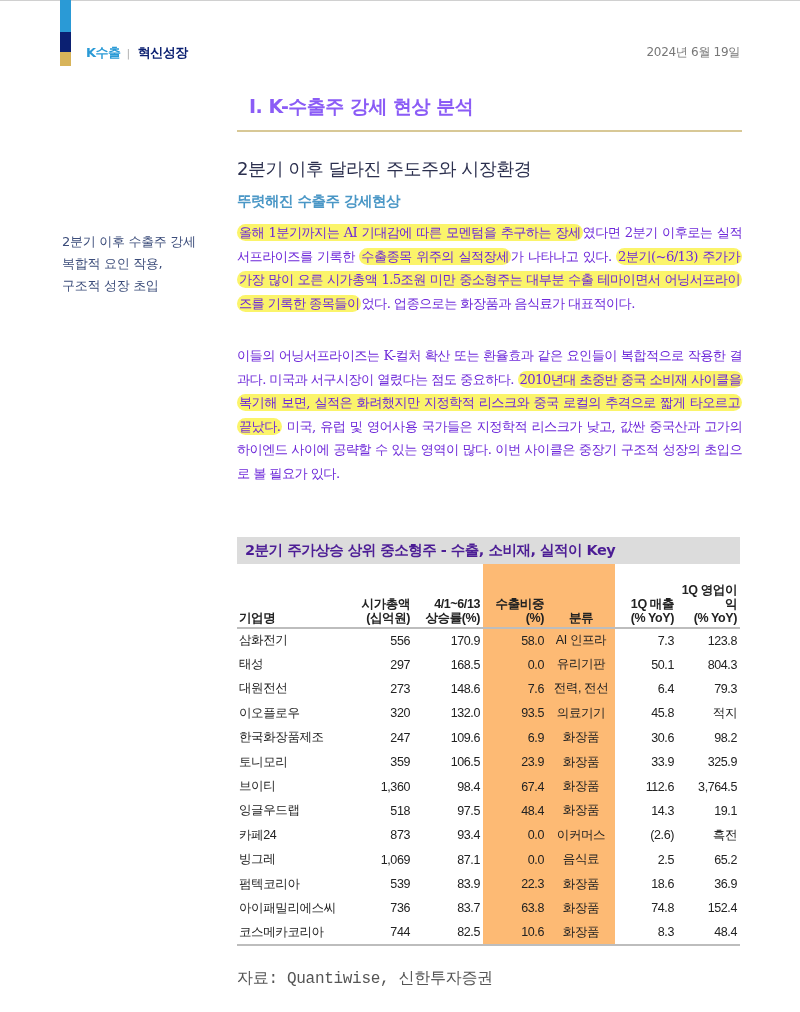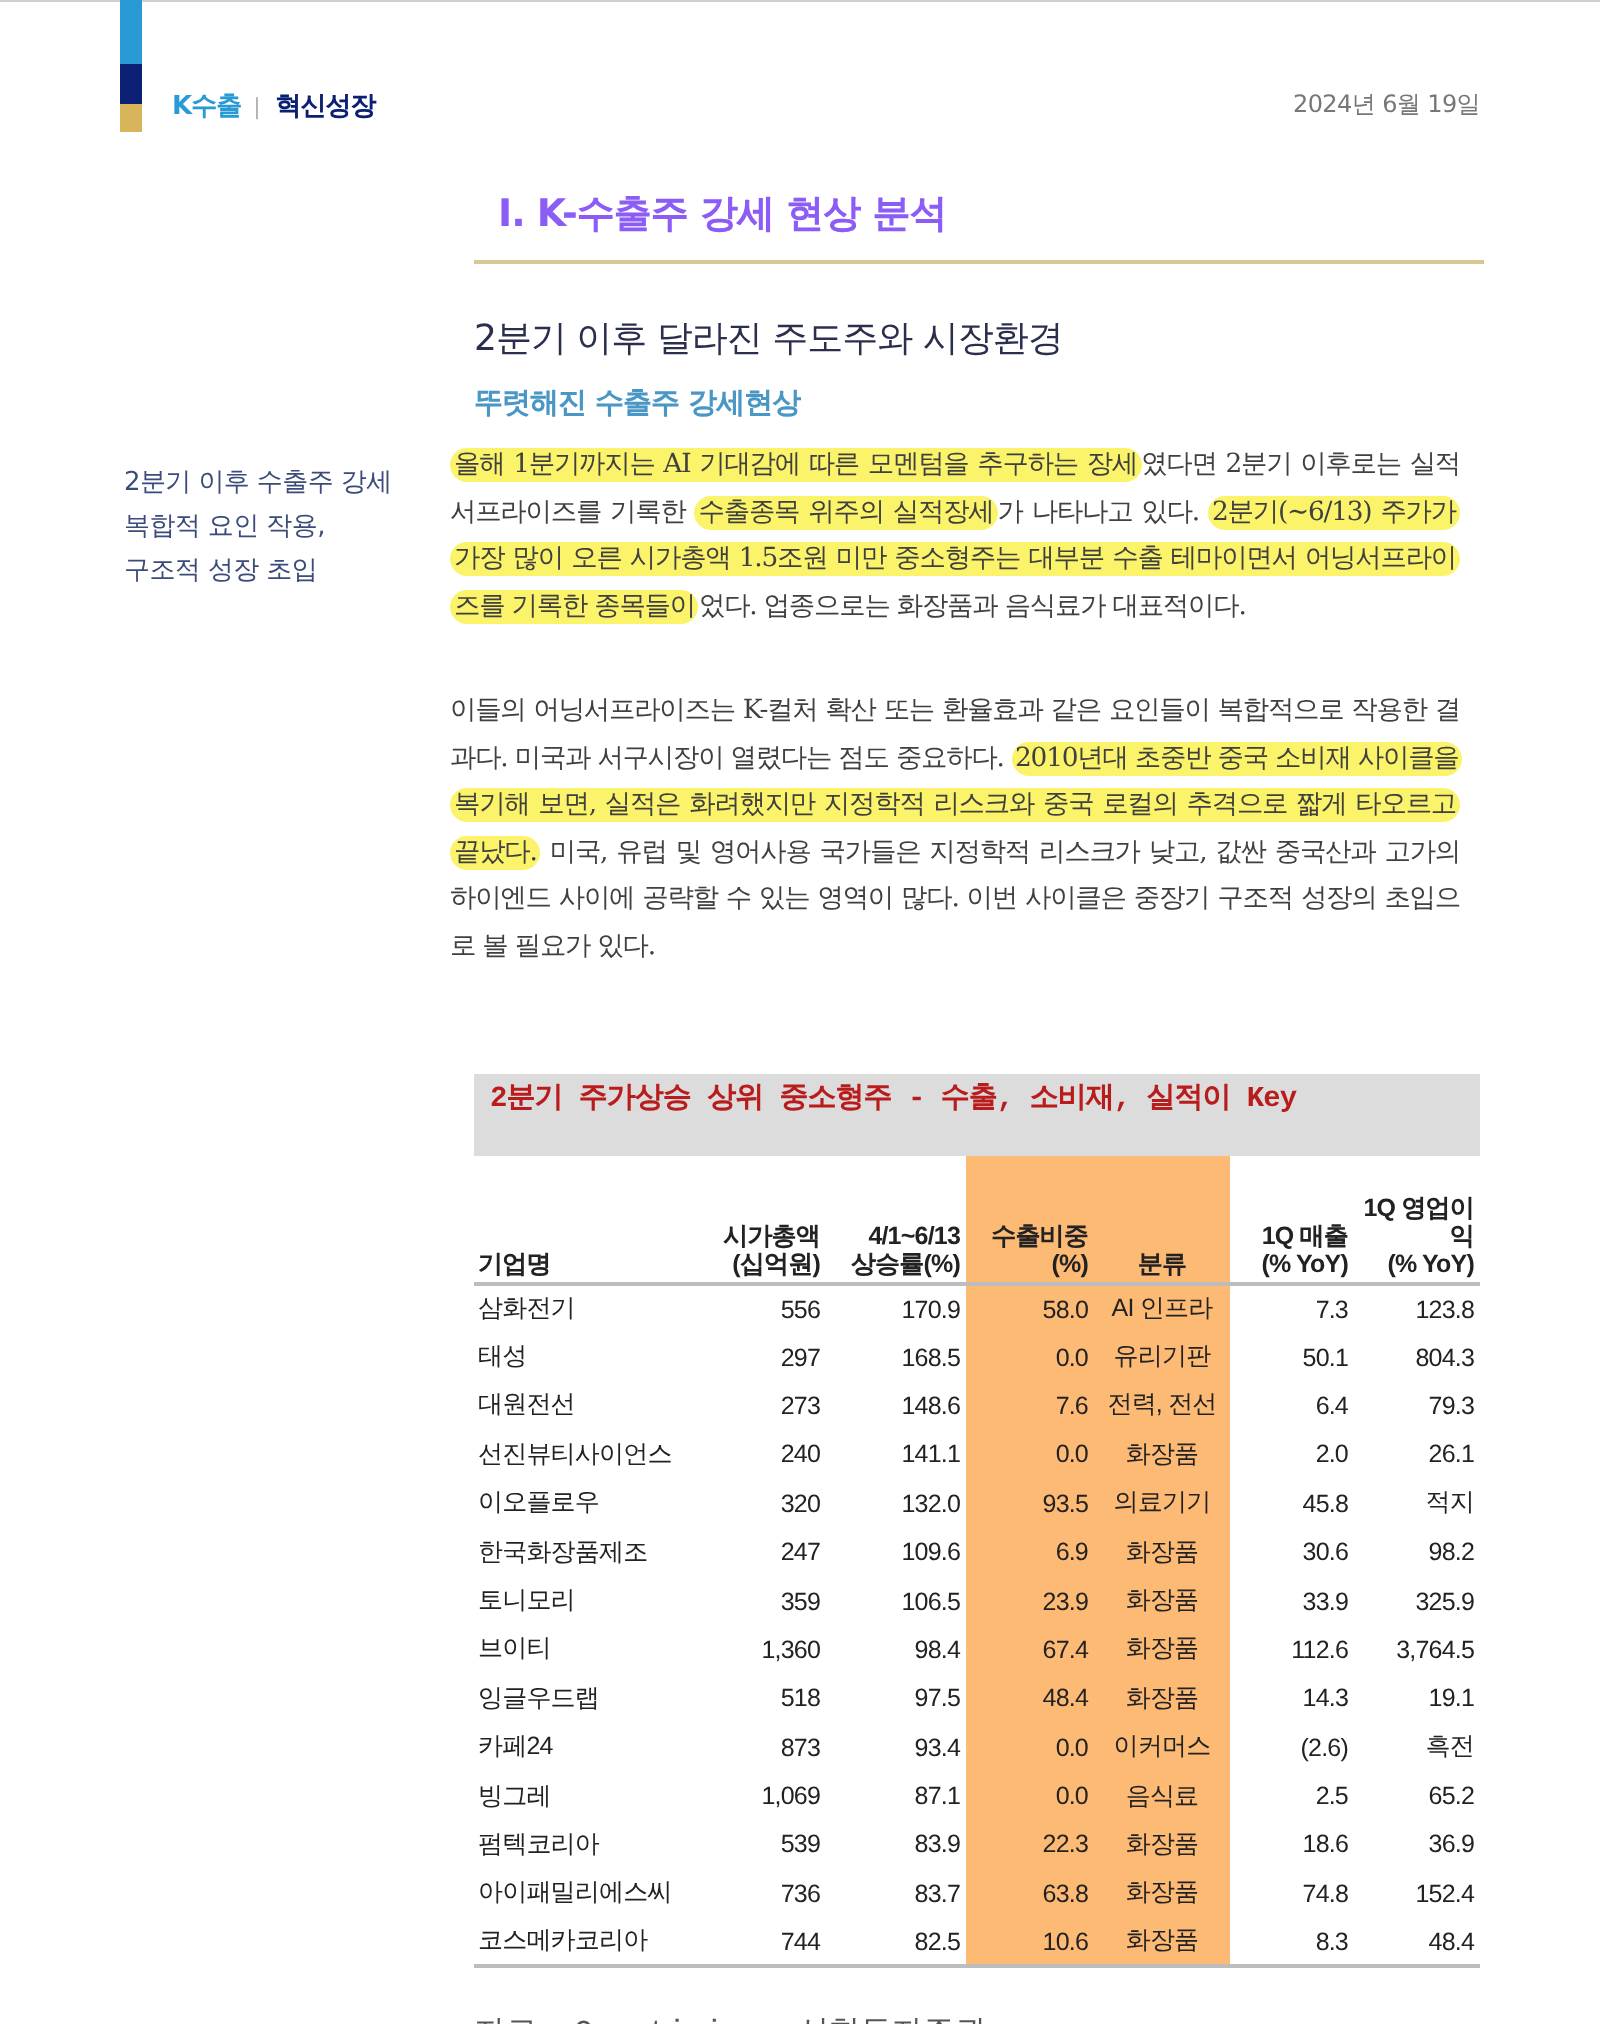--- a/index.html
+++ b/index.html
@@ -13,26 +13,26 @@
   .brand { position:absolute; left:86px; top:44px; font-size:13px; font-weight:bold; letter-spacing:-0.5px;text-align:center; }
   .brand .k { color:#2a9ad6; }
   .brand .sep { color:#b0b0b0; font-weight:normal; margin:0 8px 0 6px; font-size:11px; }
   .brand .sub { color:#0b2072; }
   .date { position:absolute; right:60px; top:44px; font-size:12px; color:#777; letter-spacing:-0.3px; }
   .section-title { position:absolute; left:237px; top:94px; font-size:19px; font-weight:bold; color:#8b5cf6; letter-spacing:-0.5px;margin-left:12px; }
   .title-rule { position:absolute; left:237px; top:130px; width:505px; height:2px; background:#d8c896; }
   .h2 { position:absolute; left:237px; top:157px; font-size:18px; color:#2b2f4e; letter-spacing:-0.5px; }
   .h3 { position:absolute; left:237px; top:192px; font-size:14.5px; color:#4a97c6; font-weight:bold; letter-spacing:-0.5px; }
   .sidenote { position:absolute; left:62px; top:231px; font-size:13px; line-height:22px; color:#3b4c7a; letter-spacing:-0.3px; }
-  .para { position:absolute; left:225px; width:505px; font-family:"DejaVu Serif", "Liberation Serif", serif; font-size:13.2px; line-height:23.5px; color:#404040; text-align:justify; letter-spacing:-0.6px; }
+  .para { position:absolute; left:237px; width:505px; font-family:"DejaVu Serif", "Liberation Serif", serif; font-size:13.2px; line-height:23.5px; color:#6d28d9; text-align:justify; letter-spacing:-0.6px; }
   .p1 { top:221px; }
   .p2 { top:344px; }
   .hl { background:#fbf46a; border-radius:10px; padding:1px 2px; box-decoration-break:clone; -webkit-box-decoration-break:clone; }
   .table-wrap { position:absolute; left:237px; top:537px; width:503px; }
-  .table-title { background:#dcdcdc; height:41px; line-height:27px; padding-left:8px; font-size:14.5px; font-weight:bold; color:#b91c1c; letter-spacing:-0.5px;font-family:Liberation Mono, monospace; }
+  .table-title { background:#dcdcdc; height:27px; line-height:27px; padding-left:8px; font-size:14.5px; font-weight:bold; color:#4c1d95; letter-spacing:-0.5px; }
   table { width:503px; border-collapse:collapse; font-family:"Liberation Sans", sans-serif; font-size:12.5px; letter-spacing:-0.4px; }
   th { font-weight:bold; color:#222; font-size:12.5px; line-height:14px; padding:19px 3px 2px 3px; vertical-align:bottom; border-bottom:2px solid #bdbdbd; }
   td { height:24.4px; padding:0 3px; color:#222; }
   th.l, td.l { text-align:left; padding-left:2px; }
   th.r, td.r { text-align:right; }
   th.c, td.c { text-align:center; }
   .shade { background:#fdba74; }
   tbody tr:last-child td { border-bottom:2px solid #bdbdbd; }
   .source { margin-top:22px; font-size:16px; color:#555; font-family:Liberation Mono, monospace; letter-spacing:-0.3px; }
 </style>
@@ -128,29 +128,20 @@
         <tr>
           <td class="l">대원전선</td>
           <td class="r">273</td>
           <td class="r">148.6</td>
           <td class="r shade">7.6</td>
           <td class="c shade">전력, 전선</td>
           <td class="r">6.4</td>
           <td class="r">79.3</td>
         </tr>
         <tr>
-          <td class="l">선진뷰티사이언스</td>
-          <td class="r">240</td>
-          <td class="r">141.1</td>
-          <td class="r shade">0.0</td>
-          <td class="c shade">화장품</td>
-          <td class="r">2.0</td>
-          <td class="r">26.1</td>
-        </tr>
-        <tr>
           <td class="l">이오플로우</td>
           <td class="r">320</td>
           <td class="r">132.0</td>
           <td class="r shade">93.5</td>
           <td class="c shade">의료기기</td>
           <td class="r">45.8</td>
           <td class="r">적지</td>
         </tr>
         <tr>
           <td class="l">한국화장품제조</td>

